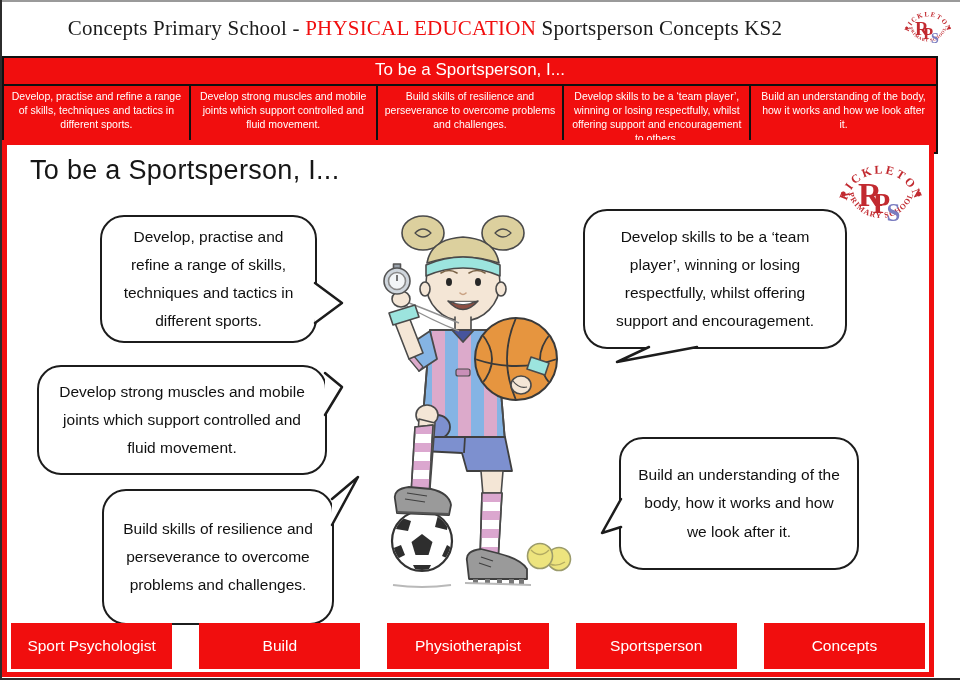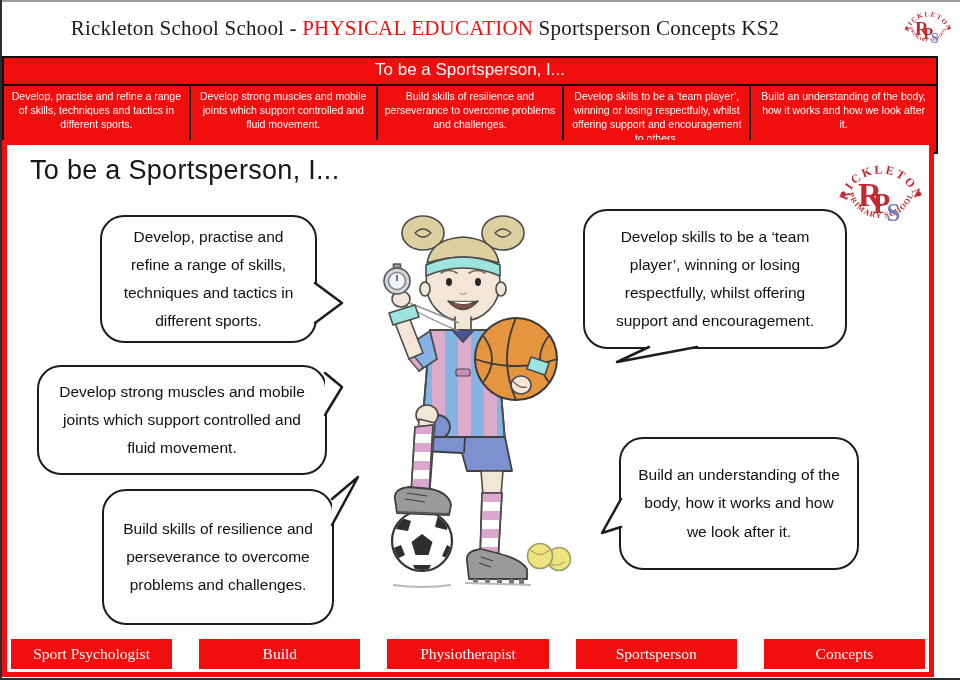--- a/index.html
+++ b/index.html
@@ -41,33 +41,33 @@
 
   .illustration{position:absolute;left:328px;top:64px;width:262px;height:424px;}
 
   .bubble{position:absolute;box-sizing:border-box;background:#fff;border:2.5px solid #1c1c1c;
           border-radius:24px;display:flex;align-items:center;justify-content:center;
           text-align:center;font-size:15.5px;line-height:1.82;color:#101010;padding:8px 14px;}
   .tail{position:absolute;overflow:visible;}
   .tail path{fill:#fff;stroke:#1c1c1c;stroke-width:2.5;stroke-linejoin:round;stroke-linecap:round;}
 
   
-  .careers{position:absolute;left:4px;right:4px;bottom:3px;height:30px;display:flex;gap:27px;font-family:Liberation Serif, serif;}
+  .careers{position:absolute;left:4px;right:4px;bottom:3px;height:46px;display:flex;gap:27px;}
   .career{flex:1;background:var(--red);color:#fff;font-size:15.5px;
           display:flex;align-items:center;justify-content:center;}
 </style>
 </head>
 <body>
 
 <div class="page">
   <div class="edge edge-top"></div>
   <div class="edge edge-left"></div>
   <div class="edge edge-bottom"></div>
 
-  <div class="title"><span>Rickleton School School - </span><span class="hl">PHYSICAL EDUCATION</span><span> Sportsperson Concepts KS2</span></div>
+  <div class="title"><span>Concepts Primary School - </span><span class="hl">PHYSICAL EDUCATION</span><span> Sportsperson Concepts KS2</span></div>
 
   <svg class="logo-sm" viewBox="0 0 100 100">
     <defs>
       <path id="arcT1" d="M 13,57 A 38,38 0 0 1 87,57"></path>
       <path id="arcB1" d="M 15,51 A 37,37 0 0 0 85,51"></path>
     </defs>
     <circle cx="50" cy="50" r="49" fill="#fff"></circle>
     <text class="logo-arc"><textPath href="#arcT1" startOffset="50%" text-anchor="middle">RICKLETON</textPath></text>
     <text class="logo-arc-b"><textPath href="#arcB1" startOffset="50%" text-anchor="middle">PRIMARY SCHOOL</textPath></text>
     <circle class="logo-dot" cx="9" cy="50" r="2.6"></circle>

